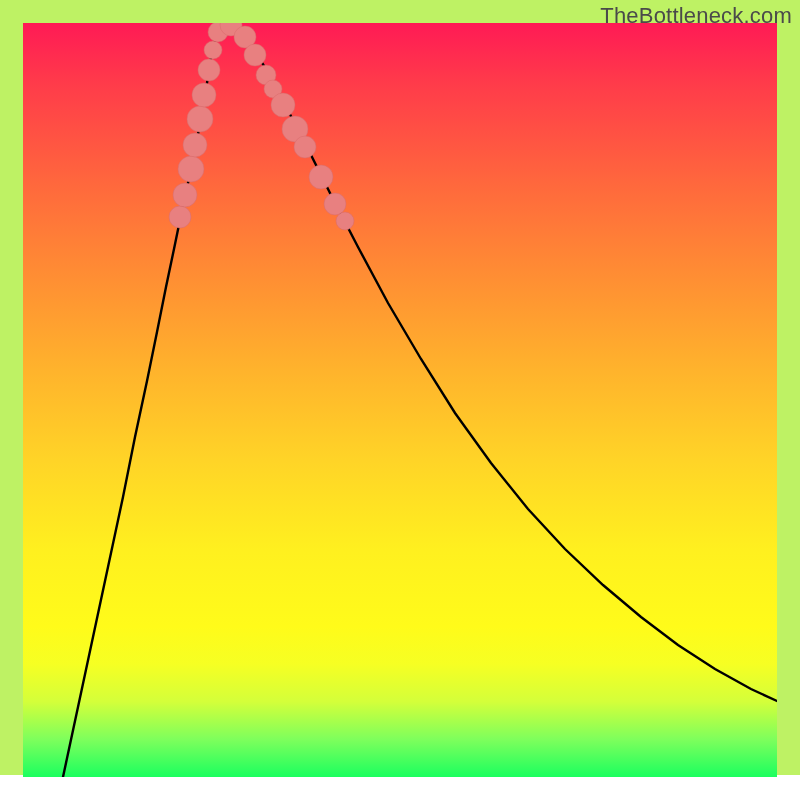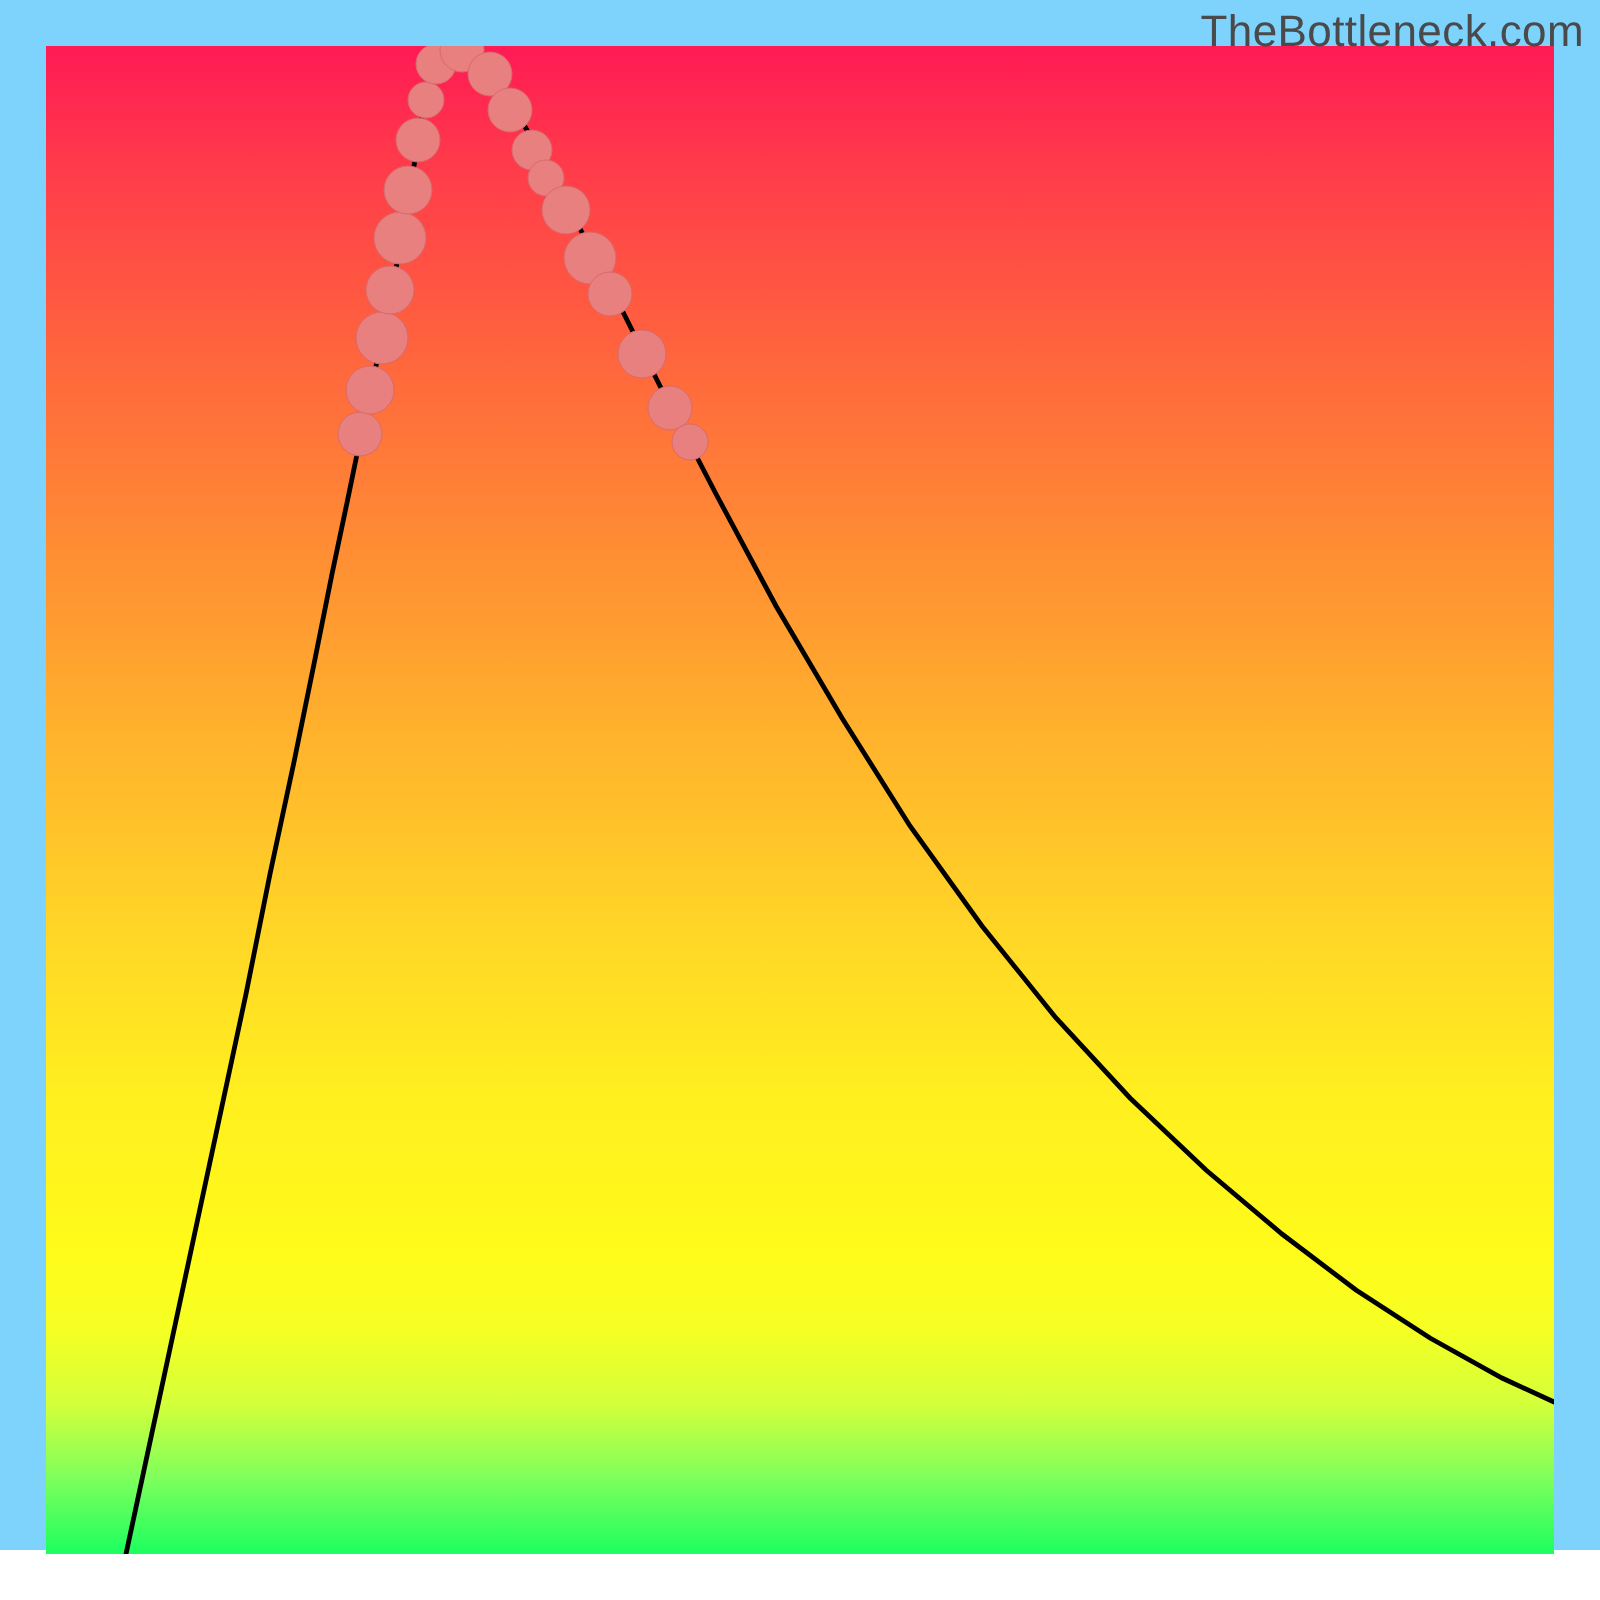--- a/index.html
+++ b/index.html
@@ -7,21 +7,21 @@
     padding: 0;
     width: 800px;
     height: 800px;
     overflow: hidden;
     font-family: Arial, Helvetica, sans-serif;
   }
   .frame {
     position: relative;
     width: 800px;
     height: 775px;
-    background: #7dd3fc;
+    background: #bef264;
     box-sizing: border-box;
   }
   .plot-area {
     position: absolute;
     left: 23px;
     top: 23px;
     width: 754px;
     height: 754px;
     background: linear-gradient(to bottom,
       #ff1a55 0%,

